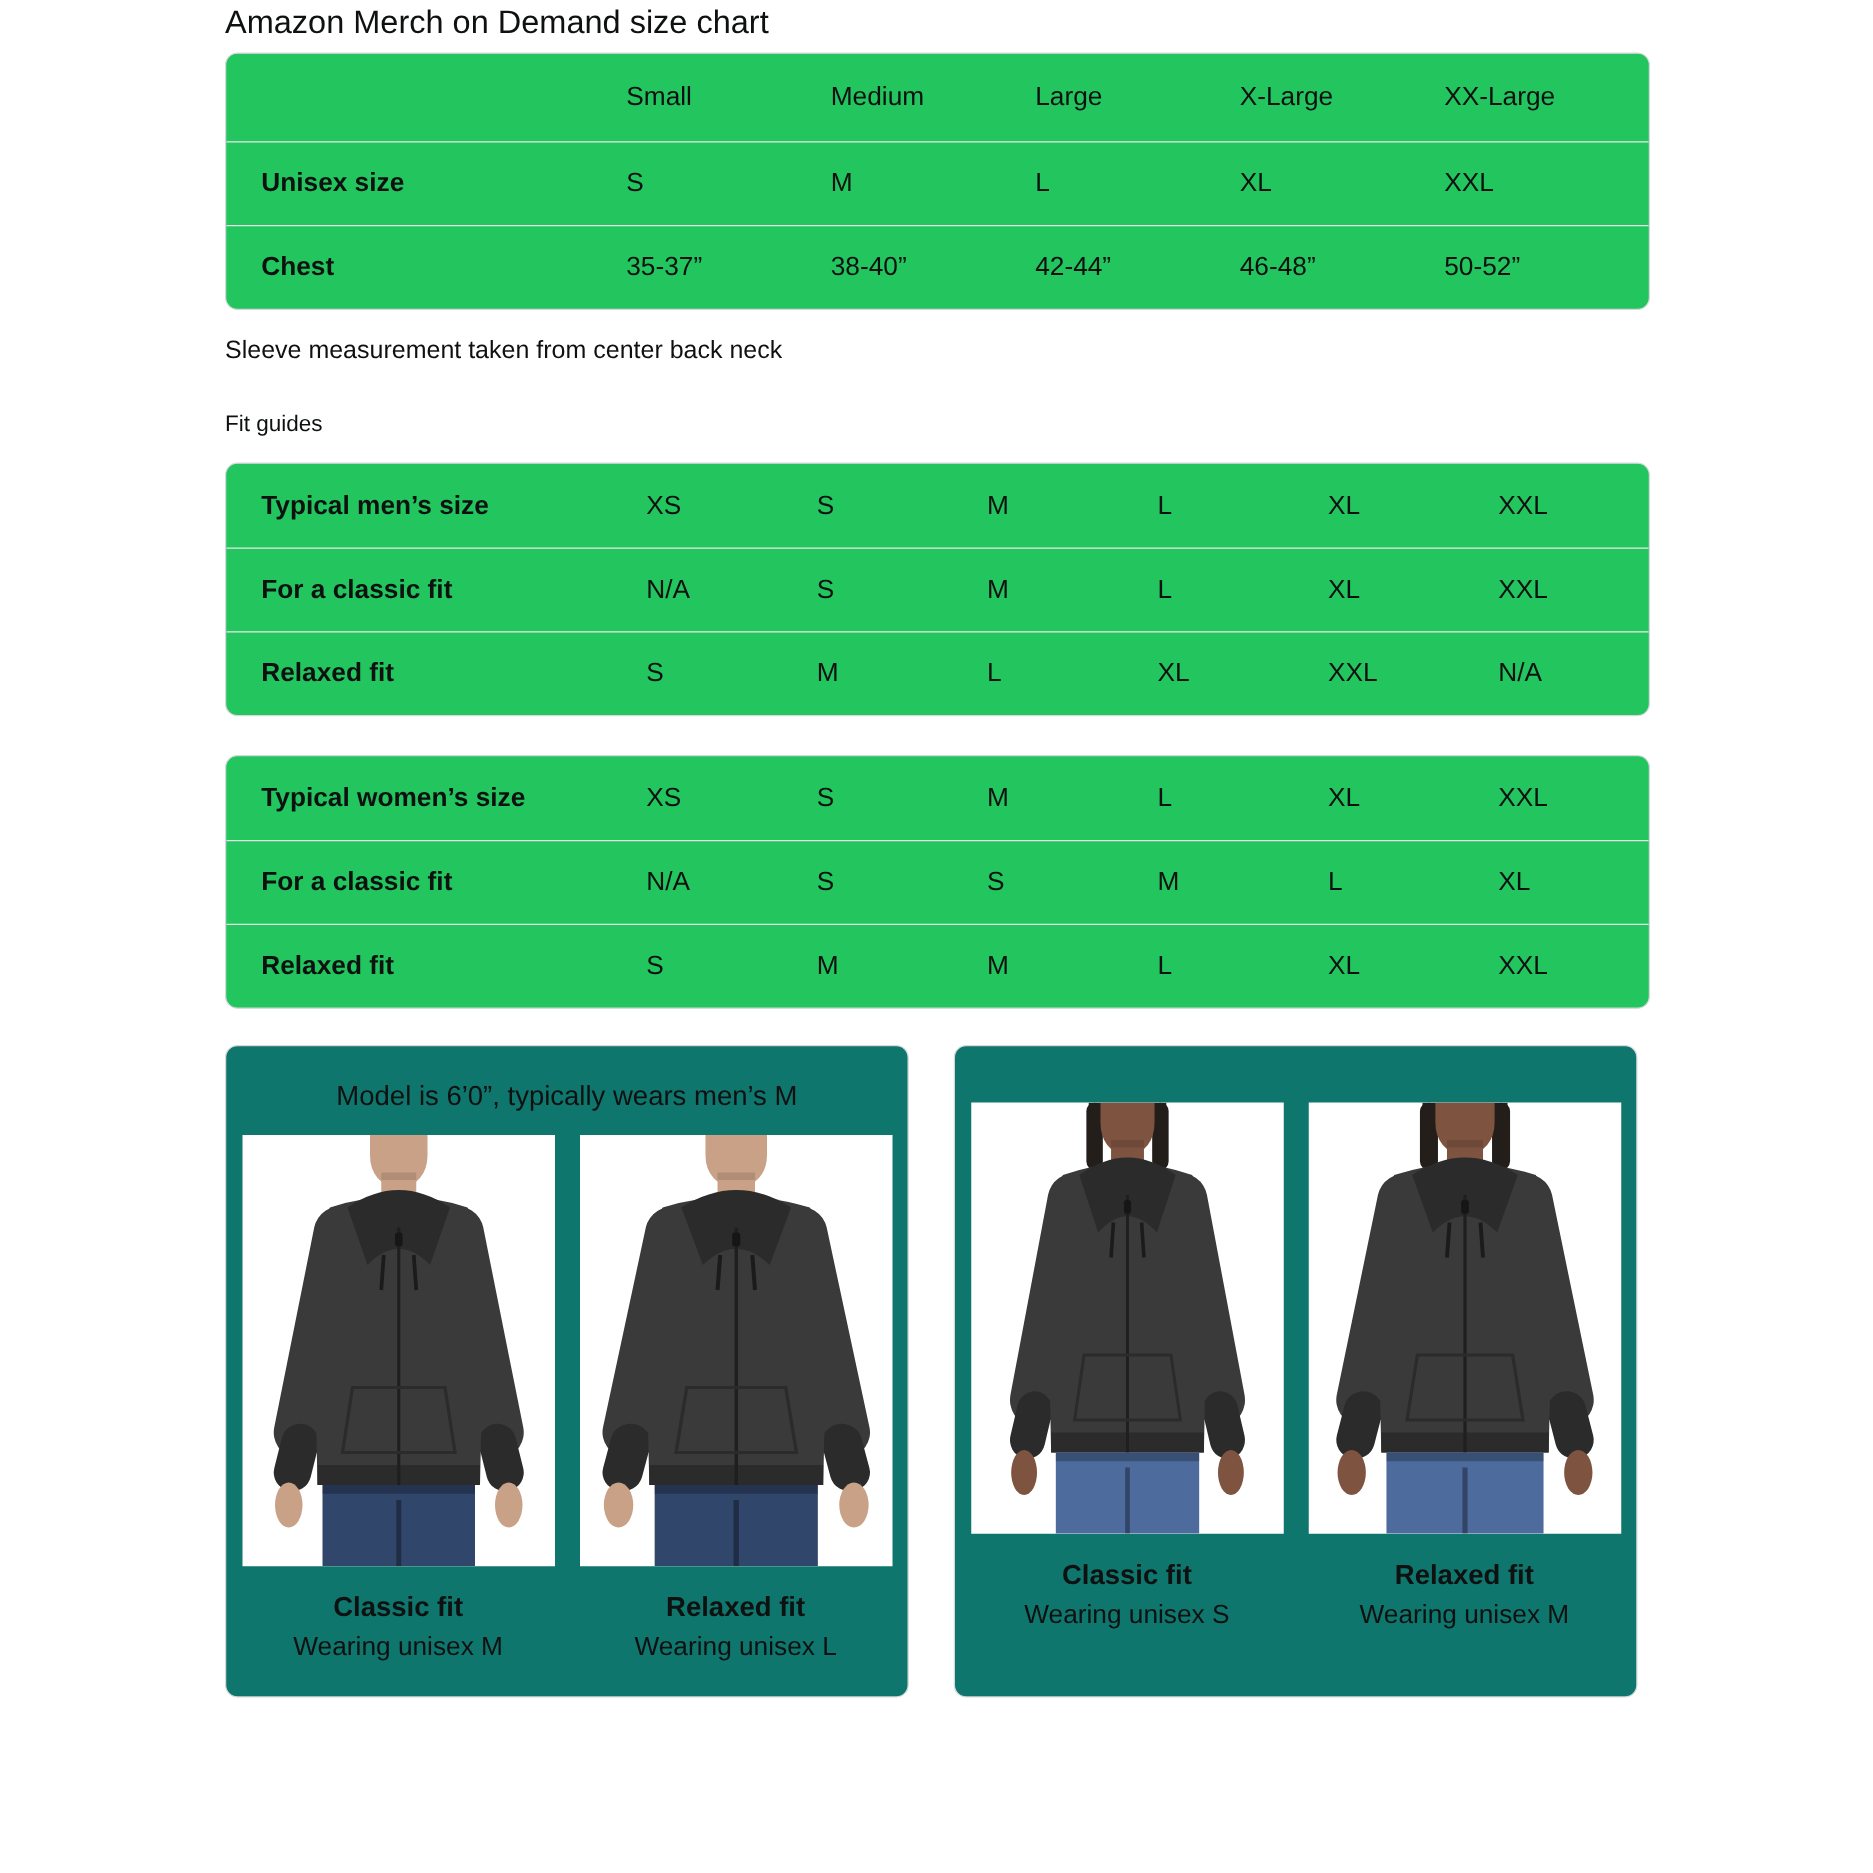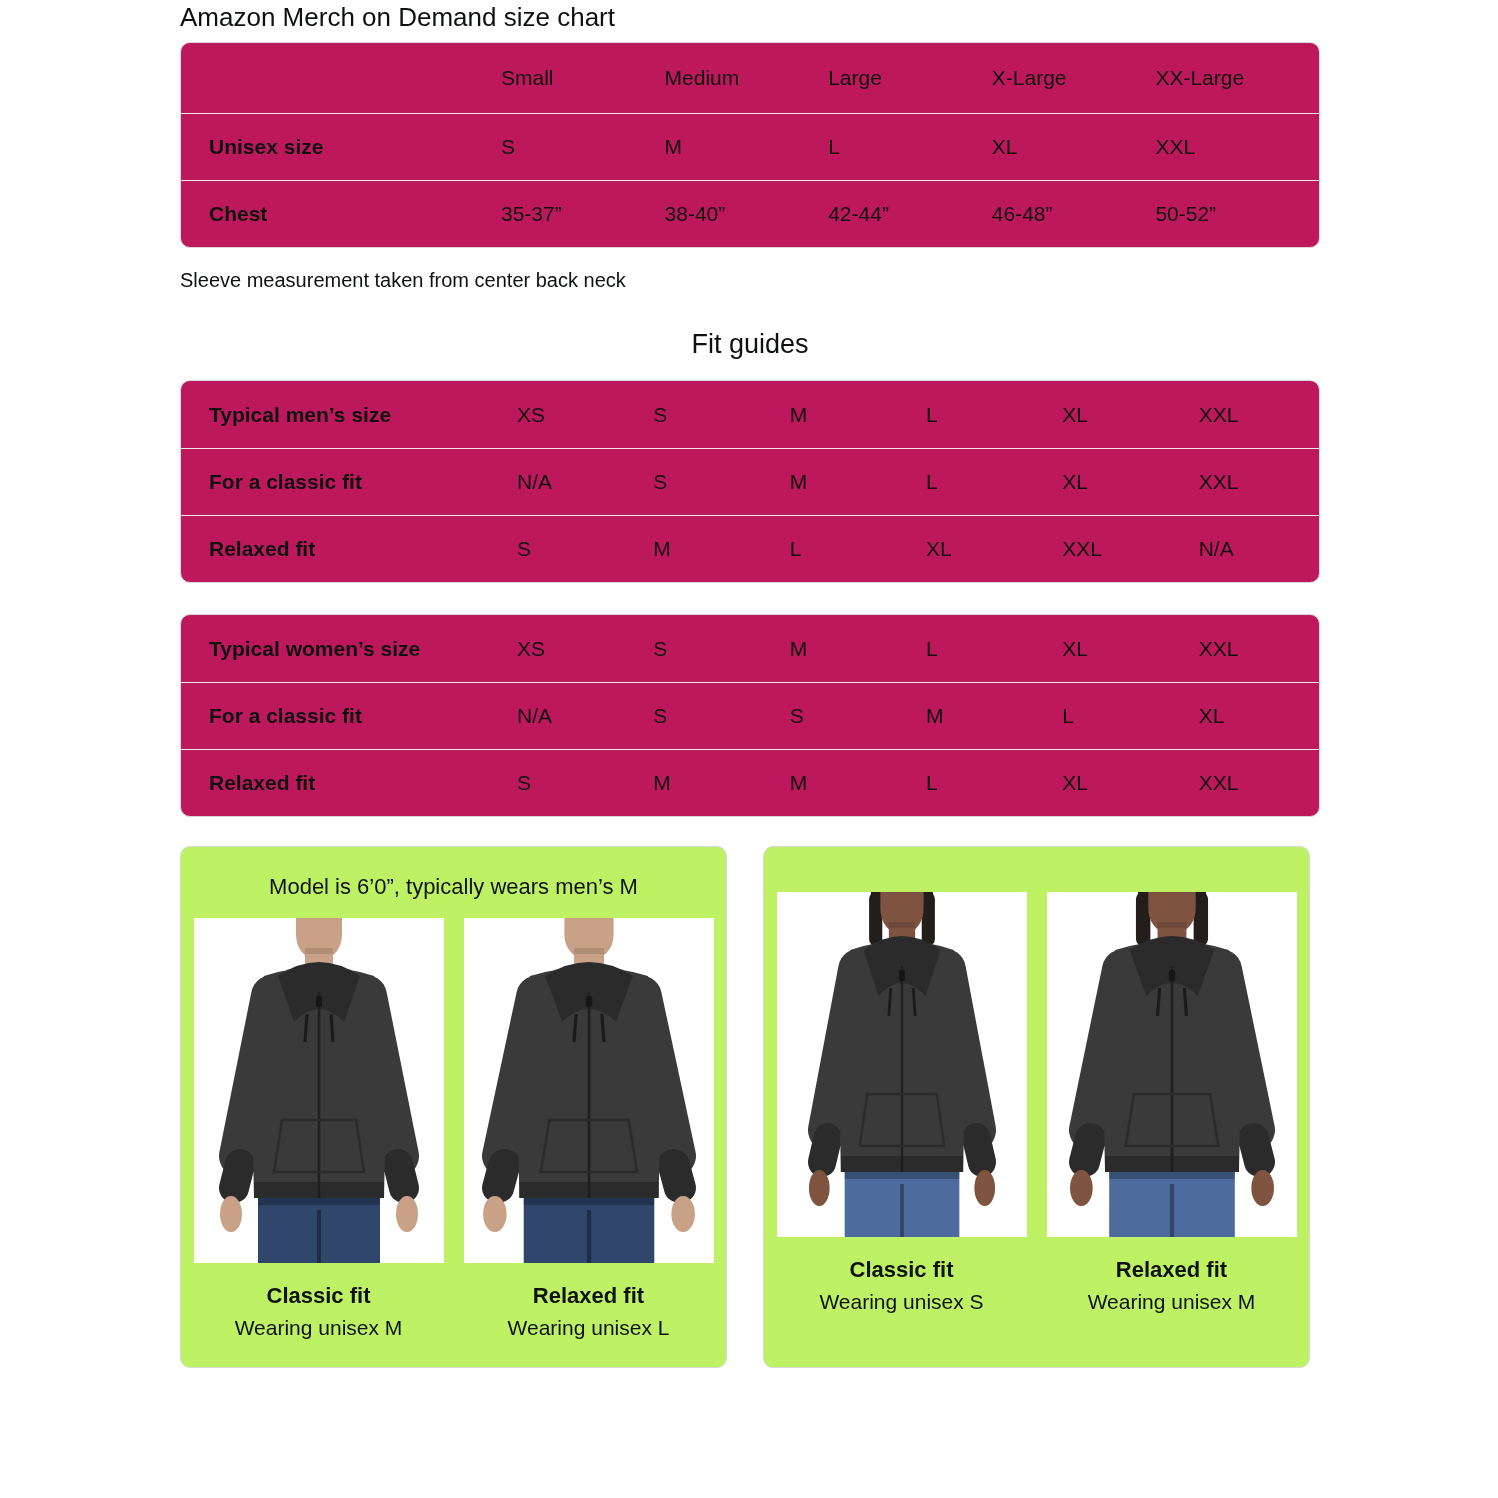--- a/index.html
+++ b/index.html
@@ -9,49 +9,49 @@
     font-family: "Liberation Sans", sans-serif;
     color: var(--text, #0f1111);
   }
   .page { width: 1140px; margin-left: 180px; padding-top: 4px; }
 
   .page-title { font-size: 26px; font-weight: 400; color: #0f1111; line-height: 26px; }
 
   .table {
     border: 1px solid var(--border, #d5d9d9);
     border-radius: 10px;
-    background: #be185d;
+    background: #22c55e;
     overflow: hidden;
   }
   .size-table { margin-top: 12px; }
   .row {
     display: grid;
     align-items: center;
     min-height: 67px;
   }
   .row + .row { border-top: 1px solid var(--divider, #e7e7e7); }
   .size-table .row { grid-template-columns: 320px repeat(5, 1fr); }
   .size-table .row.header { min-height: 70px; }
   .fit-table .row { grid-template-columns: 320px repeat(6, 1fr); gap: 16px; }
   .cell { font-size: 21px; color: #0f1111; font-weight: 400; text-align: left; }
   .cell.label { padding-left: 28px; font-weight: 700; }
   .row.header .cell { font-weight: 400; }
 
   .note { margin-top: 21px; font-size: 20px; color: #0f1111; }
-  .section-heading { margin-top: 37px; font-size: 27px; font-weight: 400; color: #0f1111; text-align: center; }
+  .section-heading { margin-top: 37px; font-size: 18px; font-weight: 400; color: #0f1111; }
   .fit-table.men { margin-top: 20px; }
   .fit-table.women { margin-top: 31px; }
 
   .cards { display: flex; gap: 36px; margin-top: 29px; }
   .card {
     width: 547px; height: 522px;
     border: 1px solid var(--border, #d5d9d9);
     border-radius: 10px;
     padding-top: 27px;
-    background: #bef264;
+    background: #0f766e;
   }
   .card-title { text-align: center; font-size: 22px; font-weight: 400; color: #0f1111; }
   .models { display: flex; justify-content: center; gap: 20px; margin-top: 18px; }
   .model { width: 250px; }
   .model-figure { width: 250px; height: 345px; background: #fff; overflow: hidden; }
   .model-figure svg { width: 250px; height: 345px; display: block; transform-origin: 50% 50%; }
 
   .model-figure.male   { --skin: var(--skin-men);   --jeans: var(--jeans-men);   --hair: transparent; }
   .model-figure.female { --skin: var(--skin-women); --jeans: var(--jeans-women); --hair: var(--hair-women); }
   .model-figure.male.relaxed svg   { transform: scaleX(1.07); }

